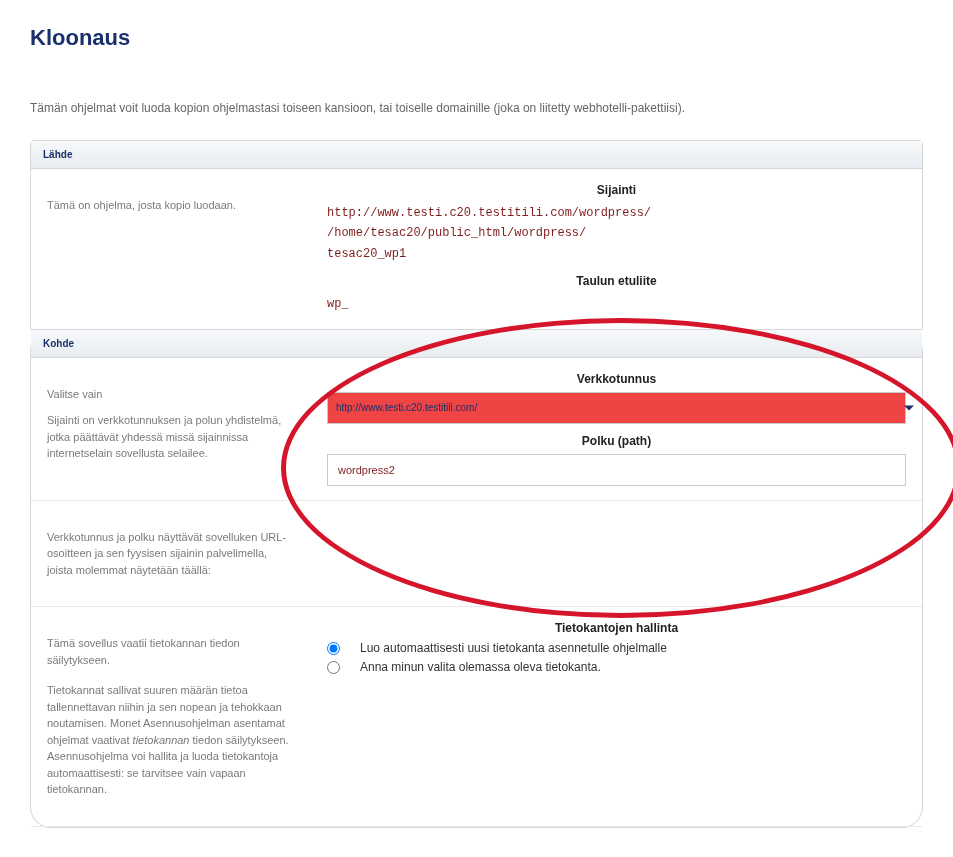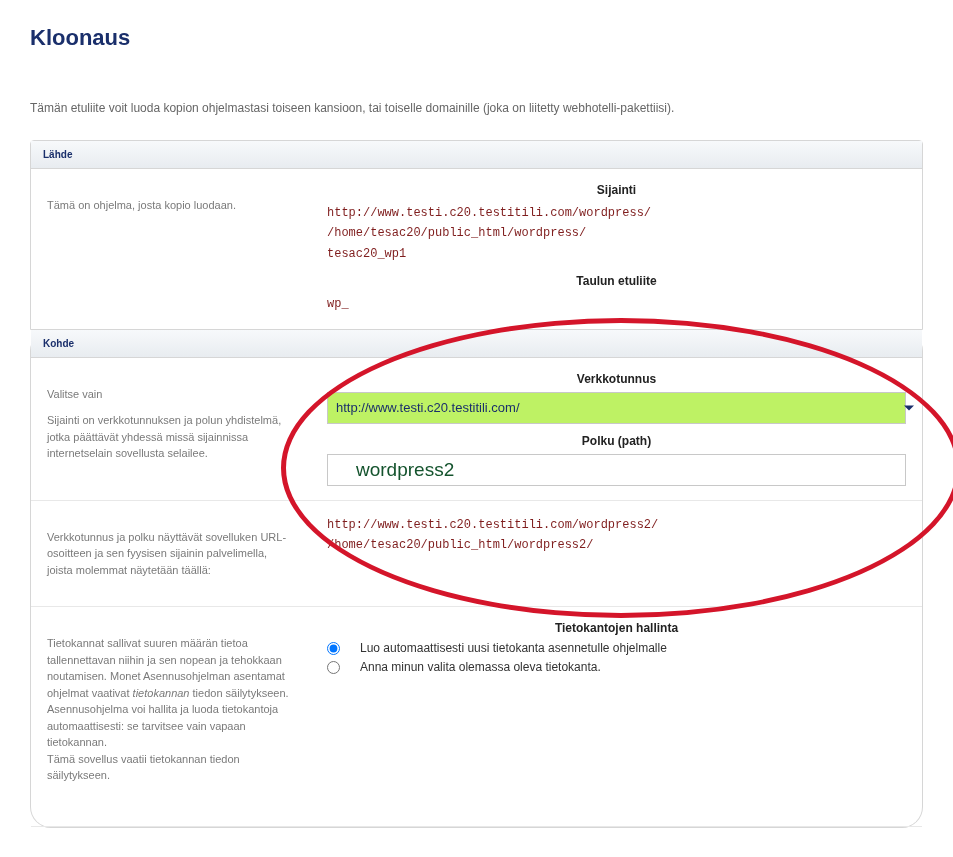--- a/index.html
+++ b/index.html
@@ -72,46 +72,46 @@
     line-height: 1.7;
   }
   .select-wrap {
     position: relative;
     width: 100%;
   }
   select.domain-select {
     width: 100%;
     height: 32px;
     border: 1px solid #c8c8c8;
-    background: #bef264;
+    background: #ef4444;
     padding: 4px 8px;
-    font-size: 13px;
+    font-size: 10px;
     color: #1a2f6b;
     appearance: none;
     -webkit-appearance: none;
   }
   .select-arrow {
     position: absolute;
     right: -8px;
     top: 50%;
     transform: translateY(-50%);
     width: 0; height: 0;
     border-left: 5px solid transparent;
     border-right: 5px solid transparent;
     border-top: 5px solid #1a2f6b;
     pointer-events: none;
   }
   input.text-input {
     width: 100%;
     height: 32px;
     border: 1px solid #c8c8c8;
     background: #fff;
-    padding: 4px 28px;
-    font-size: 19px;
-    color: #14532d;
+    padding: 4px 10px;
+    font-size: 11px;
+    color: #7f1d1d;
   }
   .radio-row {
     display: flex;
     align-items: center;
     gap: 20px;
     margin: 5px 0;
     font-size: 12px;
     color: #333;
   }
   .radio-row input[type=radio] { margin: 0; }
@@ -124,21 +124,21 @@
   }
   .rel { position: relative; border-radius: 21px; }
 </style>
 </head>
 <body>
 
 <div class="container rel">
 
   <h1>Kloonaus</h1>
 
-  <p class="intro">Tämän etuliite voit luoda kopion ohjelmastasi toiseen kansioon, tai toiselle domainille (joka on liitetty webhotelli-pakettiisi).</p>
+  <p class="intro">Tämän ohjelmat voit luoda kopion ohjelmastasi toiseen kansioon, tai toiselle domainille (joka on liitetty webhotelli-pakettiisi).</p>
 
   <div class="panel">
     <div class="panel-header">Lähde</div>
     <div class="row">
       <div class="left">Tämä on ohjelma, josta kopio luodaan.</div>
       <div class="right">
         <div class="field-label">Sijainti</div>
         <div class="mono">http://www.testi.c20.testitili.com/wordpress/</div>
         <div class="mono">/home/tesac20/public_html/wordpress/</div>
         <div class="mono">tesac20_wp1</div>
@@ -164,32 +164,28 @@
           </select>
           <span class="select-arrow"></span>
         </div>
         <div class="field-label">Polku (path)</div>
         <input type="text" class="text-input" value="wordpress2" style="">
       </div>
     </div>
 
     <div class="row">
       <div class="left">Verkkotunnus ja polku näyttävät sovelluken URL-osoitteen ja sen fyysisen sijainin palvelimella, joista molemmat näytetään täällä:</div>
-      <div class="right">
-        <div class="mono">http://www.testi.c20.testitili.com/wordpress2/</div>
-        <div class="mono">/home/tesac20/public_html/wordpress2/</div>
-      </div>
     </div>
 
     <div class="row">
       <div class="left">
+        <div style="margin-bottom:14px;">Tämä sovellus vaatii tietokannan tiedon säilytykseen.</div>
         <div>
           <span>Tietokannat sallivat suuren määrän tietoa tallennettavan niihin ja sen nopean ja tehokkaan noutamisen. Monet Asennusohjelman asentamat ohjelmat vaativat </span><em>tietokannan</em><span> tiedon säilytykseen. Asennusohjelma voi hallita ja luoda tietokantoja automaattisesti: se tarvitsee vain vapaan tietokannan.</span>
         </div>
-        <div style="margin-bottom:14px;">Tämä sovellus vaatii tietokannan tiedon säilytykseen.</div>
       </div>
       <div class="right">
         <div class="field-label">Tietokantojen hallinta</div>
         <label class="radio-row">
           <input type="radio" name="dbopt" checked="" style="">
           <span>Luo automaattisesti uusi tietokanta asennetulle ohjelmalle</span>
         </label>
         <label class="radio-row">
           <input type="radio" name="dbopt" style="">
           <span>Anna minun valita olemassa oleva tietokanta.</span>

